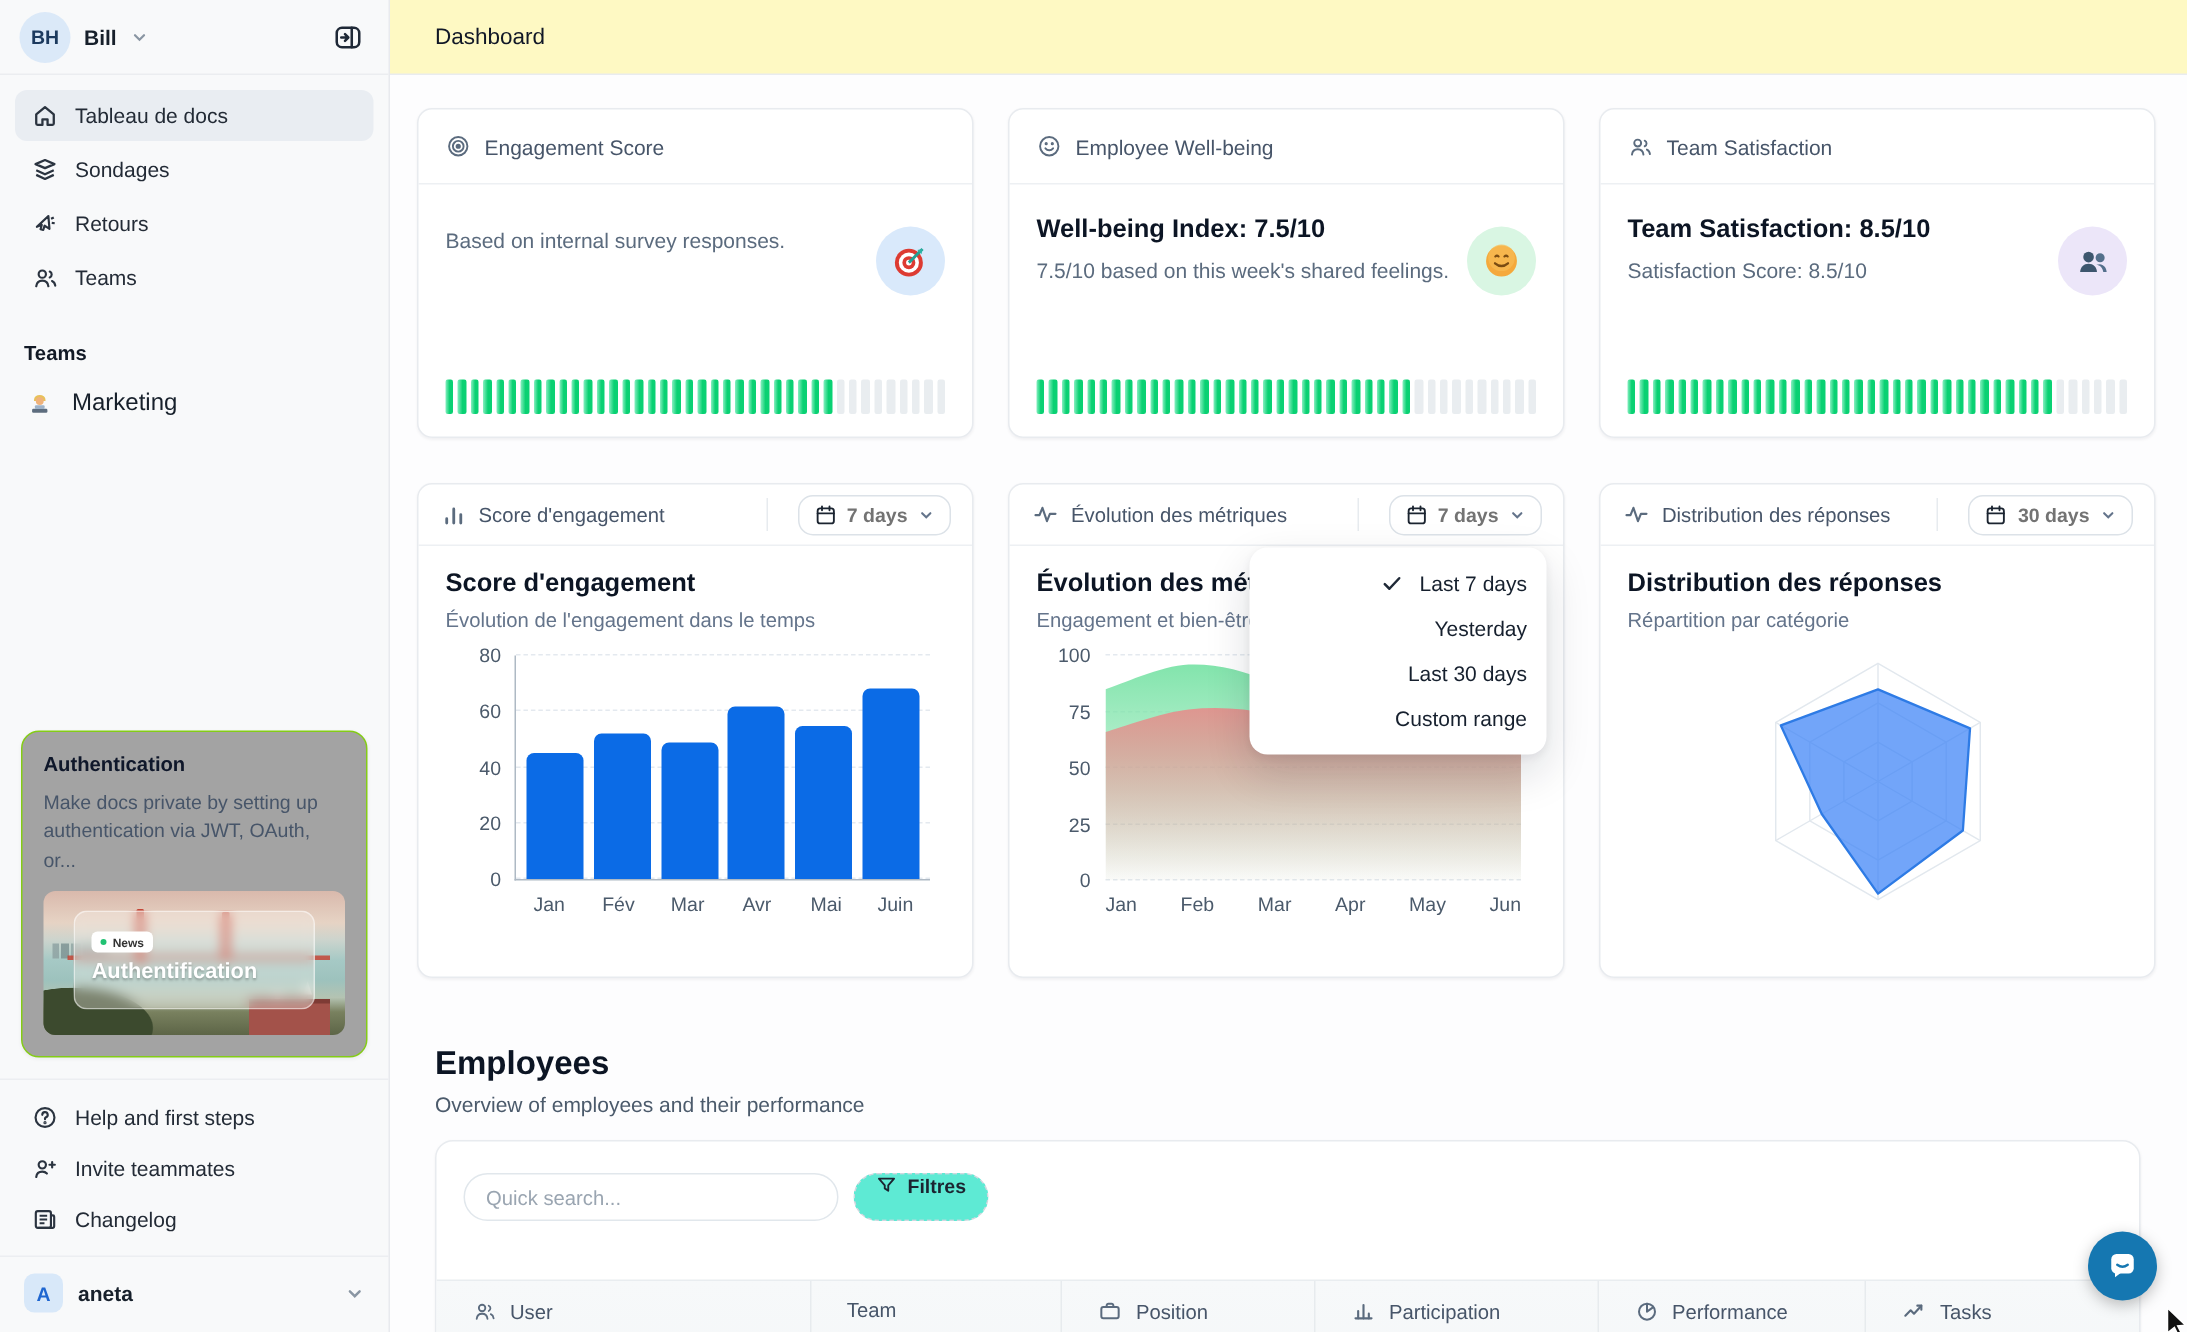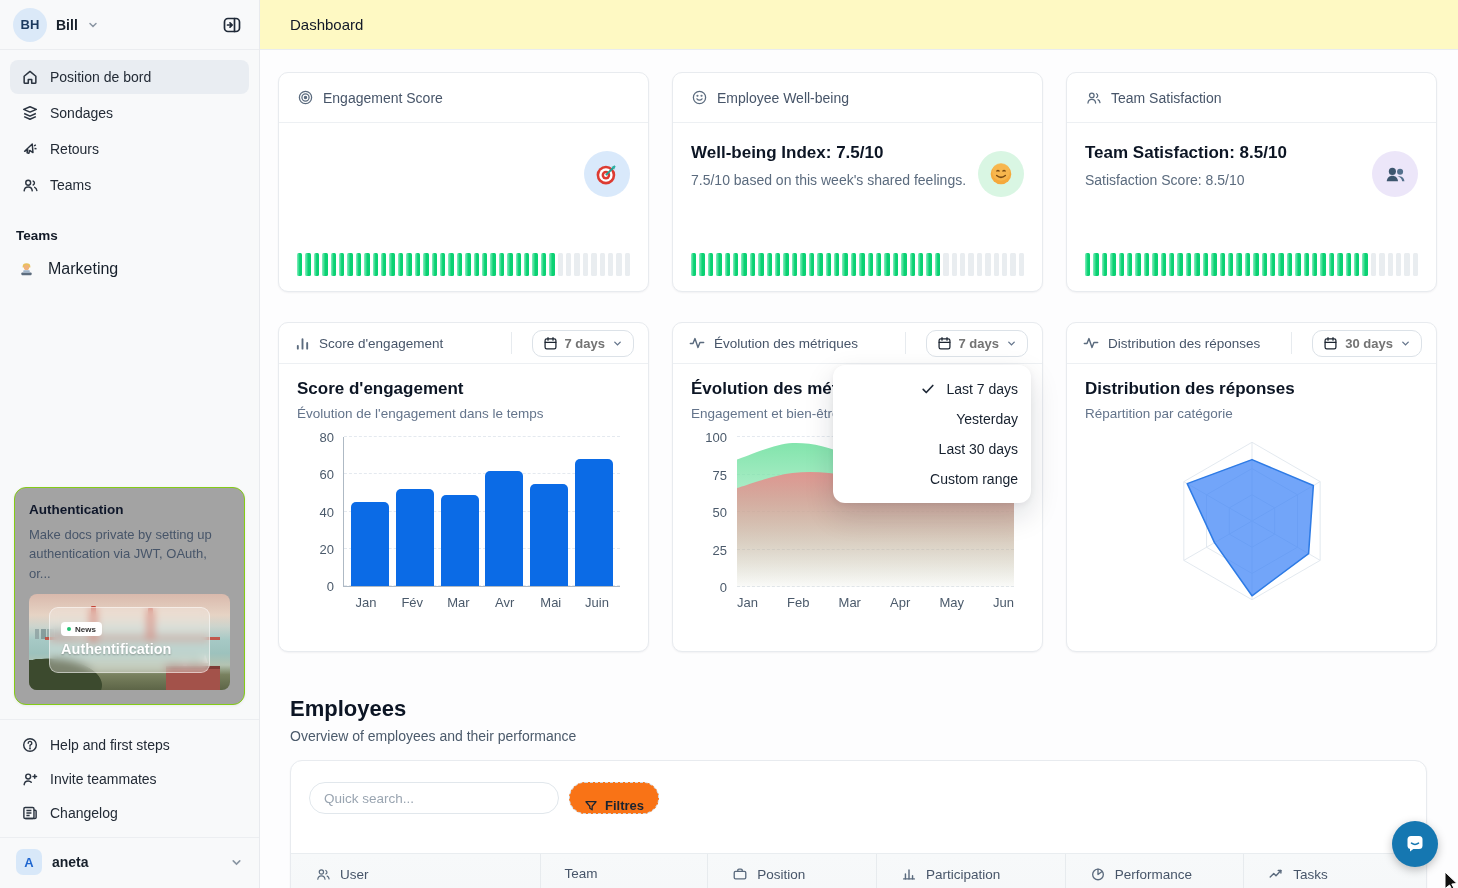--- a/index.html
+++ b/index.html
@@ -125,22 +125,22 @@
   .emp-title { position:absolute; left:30px; top:646px; font-size:22px; font-weight:700;
     color:#0c1524; }
   .emp-sub { position:absolute; left:30px; top:678px; font-size:14px; color:#4b5a6b; }
   .emp-card { position:absolute; left:30px; top:710px; width:1137px; height:280px;
     border-radius:12px; overflow:hidden; }
   .search-input { position:absolute; left:18px; top:21px; width:250px; height:32px;
     border:1px solid #e1e7ec; border-radius:16px; padding:0 14px; font-size:13.5px;
     font-family:"Liberation Sans",sans-serif; color:#17202b; background:#fff; outline:none; }
   .search-input::placeholder { color:#9aa5b1; }
   .filters-btn { position:absolute; left:278px; top:21px; height:32px; padding:0 14px;
-    border:1px dashed #cfd7de; border-radius:16px; display:flex; align-items:flex-end; gap:7px;
-    font-size:13px; font-weight:600; color:#1b2430; background:#f97316; cursor:pointer; }
+    border:1px dashed #cfd7de; border-radius:16px; display:flex; align-items:flex-start; gap:7px;
+    font-size:13px; font-weight:600; color:#1b2430; background:#5eead4; cursor:pointer; }
   .thead { position:absolute; left:0; right:0; top:92px; height:160px;
     background:linear-gradient(180deg,#f7f9fa,#f1f4f6); border-top:1px solid #e9edf0;
     display:flex; }
   .th { border-right:1px solid #e7ebee; padding:12px 0 0 24px; cursor:pointer; }
   .th:last-child { border-right:none; }
   .th-inner { display:flex; align-items:center; gap:9px; font-size:13.5px; color:#475569; }
 
   .chat-btn { position:absolute; left:1132px; top:771px; width:46px; height:46px;
     border-radius:50%; background:#1577b1; border:none; cursor:pointer;
     box-shadow:0 3px 10px rgba(0,0,0,.25); display:flex; align-items:center;
@@ -172,21 +172,21 @@
     </button>
   </div>
 
   <nav class="sb-nav">
     <div class="nav-item active">
       <span class="nav-icon">
         <svg width="18" height="18" viewBox="0 0 20 20" fill="none" stroke="#2b3440" stroke-width="1.7" stroke-linejoin="round">
             <path d="M3.5 9.2L10 3.8l6.5 5.4V16a1 1 0 0 1-1 1h-3.6v-4.2H8.1V17H4.5a1 1 0 0 1-1-1z"></path>
           </svg>
       </span>
-      <span>Position de bord</span>
+      <span>Tableau de docs</span>
     </div>
     <div class="nav-item">
       <span class="nav-icon">
         <svg width="18" height="18" viewBox="0 0 20 20" fill="none" stroke="#2b3440" stroke-width="1.7" stroke-linejoin="round">
             <path d="M10 3l7 3-7 3-7-3z"></path>
             <path d="M3.5 10.5L10 13.5l6.5-3"></path>
             <path d="M3.5 14L10 17l6.5-3"></path>
           </svg>
       </span>
       <span>Sondages</span>
@@ -304,20 +304,21 @@
           <span>
             <svg width="17" height="17" viewBox="0 0 20 20" fill="none" stroke="#5b6b7e" stroke-width="1.5">
                 <circle cx="10" cy="10" r="7.2"></circle>
                 <circle cx="10" cy="10" r="4.2"></circle>
                 <circle cx="10" cy="10" r="1.3" fill="#5b6b7e"></circle>
               </svg>
           </span>
           <span>Engagement Score</span>
         </div>
         <div class="stat-body">
+          <div class="stat-sub">Based on internal survey responses.</div>
           <div class="emoji-circle" style="background:#d9e9fb">
             <svg width="26" height="26" viewBox="0 0 24 24">
                 <circle cx="11" cy="13" r="8.6" fill="#dd3b32"></circle>
                 <circle cx="11" cy="13" r="6.2" fill="#fff"></circle>
                 <circle cx="11" cy="13" r="4" fill="#dd3b32"></circle>
                 <circle cx="11" cy="13" r="1.7" fill="#fff"></circle>
                 <line x1="11" y1="13" x2="19.4" y2="4.6" stroke="#23a094" stroke-width="1.8"></line>
                 <path d="M19.4 4.6l-.6 3.2-2.6-2.6z" fill="#2bb3a5"></path>
               </svg>
           </div>

